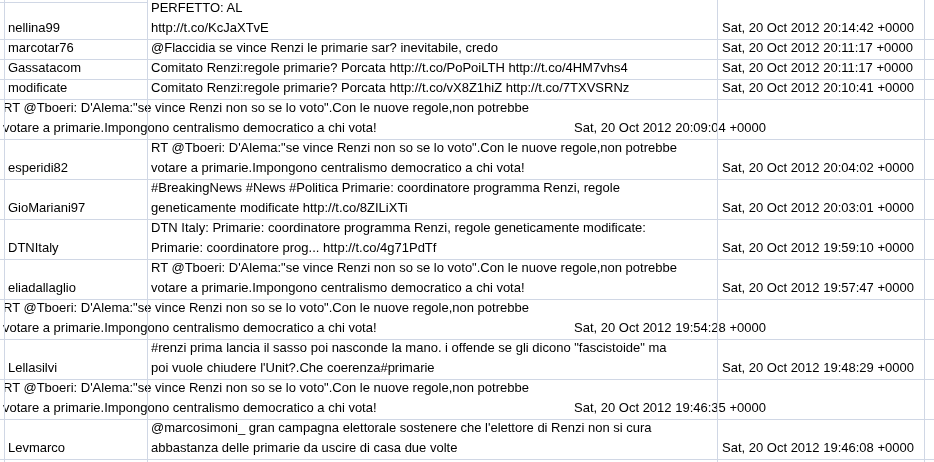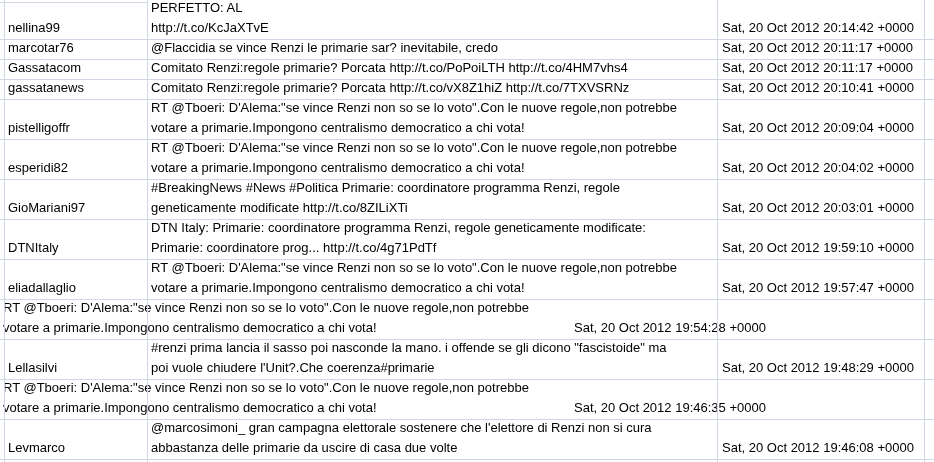--- a/index.html
+++ b/index.html
@@ -99,33 +99,30 @@
         </div>
         <div class="cell cell-tweet">
           <span>Comitato Renzi:regole primarie? Porcata http://t.co/PoPoiLTH http://t.co/4HM7vhs4</span>
         </div>
         <div class="cell cell-date">
           <span>Sat, 20 Oct 2012 20:11:17 +0000</span>
         </div>
       </div>
       <div class="row">
         <div class="cell cell-user">
-          <span>gassatanews</span>
+          <span>modificate</span>
         </div>
         <div class="cell cell-tweet">
           <span>Comitato Renzi:regole primarie? Porcata http://t.co/vX8Z1hiZ http://t.co/7TXVSRNz</span>
         </div>
         <div class="cell cell-date">
           <span>Sat, 20 Oct 2012 20:10:41 +0000</span>
         </div>
       </div>
       <div class="row tall">
-        <div class="cell cell-user">
-          <span>pistelligoffr</span>
-        </div>
         <div class="cell cell-tweet">
           <span>RT @Tboeri: D'Alema:"se vince Renzi non so se lo voto".Con le nuove regole,non potrebbe
 votare a primarie.Impongono centralismo democratico a chi vota!</span>
         </div>
         <div class="cell cell-date">
           <span>Sat, 20 Oct 2012 20:09:04 +0000</span>
         </div>
       </div>
       <div class="row tall">
         <div class="cell cell-user">

